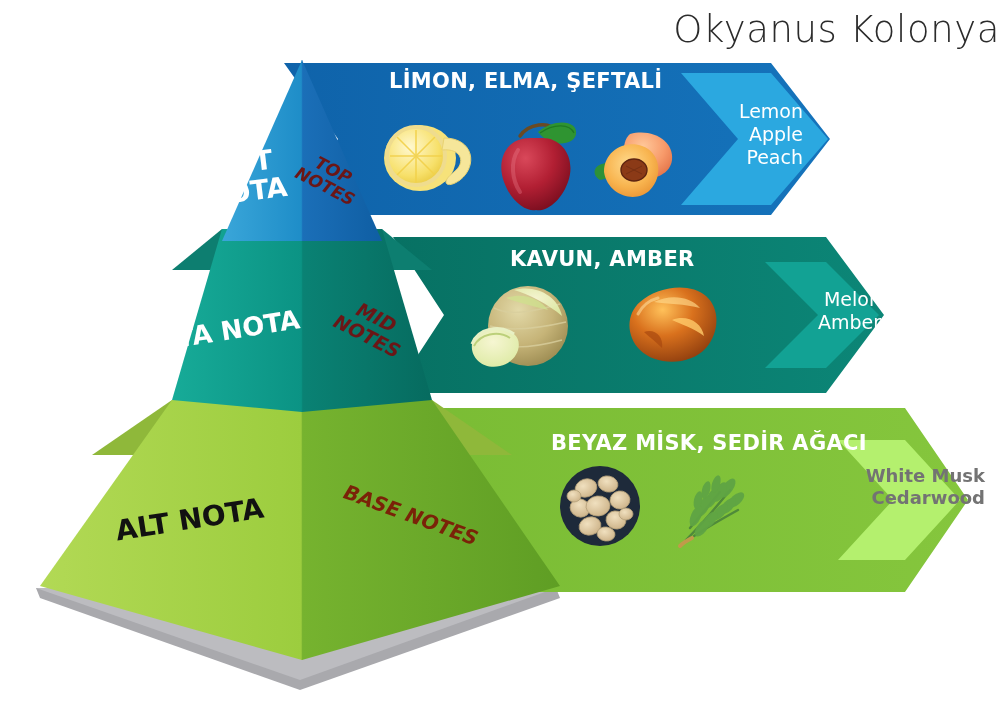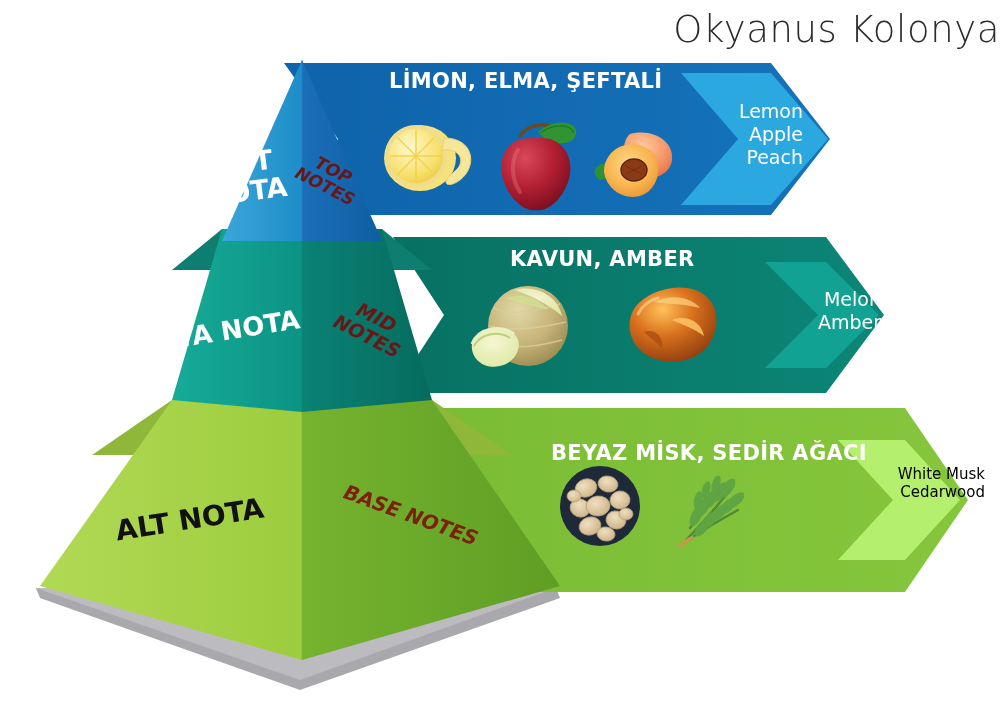--- a/index.html
+++ b/index.html
@@ -59,21 +59,21 @@
   }
 
   .tip-label {
     position: absolute;
     text-align: right;
     line-height: 1.22;
     white-space: pre-line;
     font-family: "DejaVu Sans", sans-serif;
   }
   .tip-label.light { color: #ffffff; font-size: 19px; font-weight: 400; }
-  .tip-label.dark  { color: #000000; font-size: 15px; font-weight: 400; }
+  .tip-label.dark  { color: #737373; font-size: 18px; font-weight: 700; }
 
   .face-label {
     position: absolute;
     font-weight: bold;
     white-space: pre-line;
     text-align: center;
     line-height: 1.08;
     font-family: "DejaVu Sans", sans-serif;
   }
   .face-label.tr { color: #ffffff; }
@@ -91,21 +91,21 @@
   #lbl-base-tr { left: 115px; top: 505px; font-size: 28px; transform: rotate(-9deg); }
 
   
   #lbl-top-en  { left: 297px; top: 160px; font-size: 17px; transform: rotate(27deg); }
   #lbl-mid-en  { left: 336px; top: 306px; font-size: 19px; transform: rotate(27deg); }
   #lbl-base-en { left: 340px; top: 505px; font-size: 20px; transform: rotate(20deg); }
 
   
   #head-top  { left: 389px; top: 69px; }
   #head-mid  { left: 510px; top: 247px; text-align: right; }
-  #head-base { left: 551px; top: 441px; text-align: right; }
+  #head-base { left: 551px; top: 431px; text-align: right; }
 
   
   #tip-top  { left: 693px; top: 100px; width: 110px; }
   #tip-mid  { left: 777px; top: 288px; width: 104px; }
   #tip-base { left: 855px; top: 465px; width: 130px; }
 </style>
 </head>
 <body>
 
 <div id="stage">

